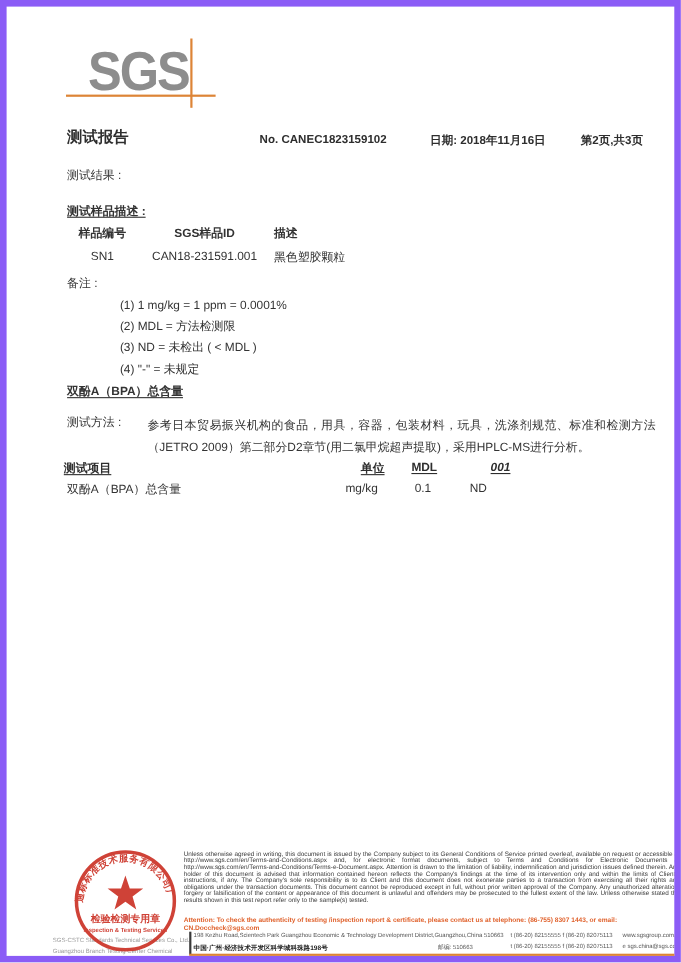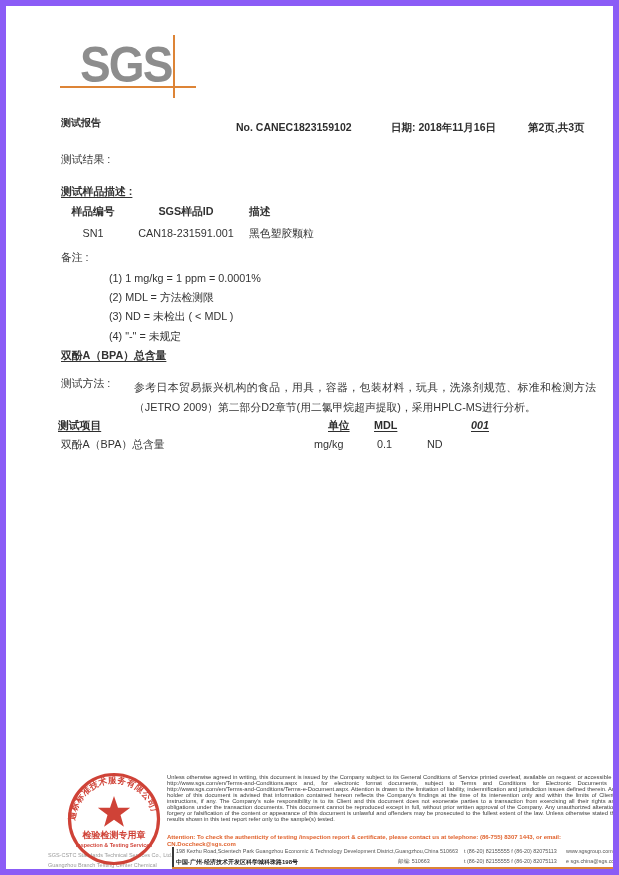--- a/index.html
+++ b/index.html
@@ -19,21 +19,21 @@
   .logo-text {
     left: 74px; top: 34px;
     font-size: 50px; font-weight: 800; line-height: 1;
     color: #8d8d8d; letter-spacing: -2px;
     transform: scaleX(0.92); transform-origin: left top;
   }
   .logo-hline { left: 54px; top: 80px; width: 136px; height: 2px; background: #dd8436; }
   .logo-vline { left: 167px; top: 29px; width: 2px; height: 63px; background: #dd8436; }
 
   
-  .doc-title { left: 55px; top: 110px; font-size: 10px; font-weight: 700; color: #2e2e2e; }
+  .doc-title { left: 55px; top: 110px; font-size: 14px; font-weight: 700; color: #2e2e2e; }
   .report-no { left: 218px; top: 115px; font-size: 10.5px; font-weight: 700; color: #2e2e2e; padding-left: 12px; }
   .report-date { left: 385px; top: 115px; font-size: 10.5px; font-weight: 700; color: #2e2e2e; }
   .page-info { left: 522px; top: 115px; font-size: 10.5px; font-weight: 700; color: #2e2e2e; }
 
   
   .body-text { font-size: 10.8px; color: #333; }
   .results-label { left: 55px; top: 147px; }
   .sample-title { left: 55px; top: 179px; font-weight: 700; text-decoration: underline; text-underline-offset: 2px; }
 
   .sample-table { left: 55px; top: 199px; width: 430px; display: grid;
@@ -49,21 +49,21 @@
   .bpa-title { left: 55px; top: 343px; font-weight: 700; text-decoration: underline; text-underline-offset: 2px; }
 
   .method-label { left: 55px; top: 371px; }
   .method-text { left: 128px; top: 371px; width: 462px; line-height: 20px; text-align: justify; }
 
   .rt-hdr { top: 413px; font-weight: 600; text-decoration: underline; text-underline-offset: 2px; color: #2e2e2e; }
   .rt-row { top: 432px; }
   .rt-item-h { left: 52px; }
   .rt-unit-h { left: 322px; }
   .rt-mdl-h  { left: 368px; }
-  .rt-s1-h   { left: 421px; font-style: italic; padding-left: 44px; }
+  .rt-s1-h   { left: 396px; font-style: italic; padding-left: 44px; }
   .rt-item   { left: 55px; }
   .rt-unit   { left: 308px; text-align: right; }
   .rt-mdl    { left: 371px; }
   .rt-s1     { left: 421px; }
 
   
   .stamp { left: 48px; top: 766px; z-index: 3; opacity: 0.92; }
   .stamp-caption { left: 42px; top: 845px; width: 132px; font-size: 5.5px; line-height: 9.5px;
     color: #9a9a9a; z-index: 1; }
   .legal-text { left: 161px; top: 768px; width: 451px; font-size: 5.8px; line-height: 6.05px;

